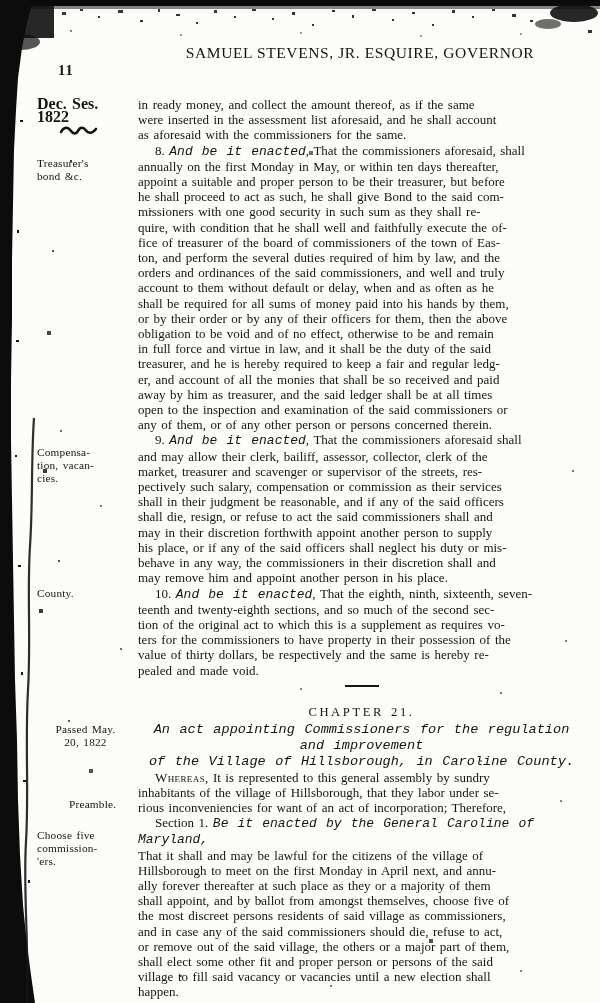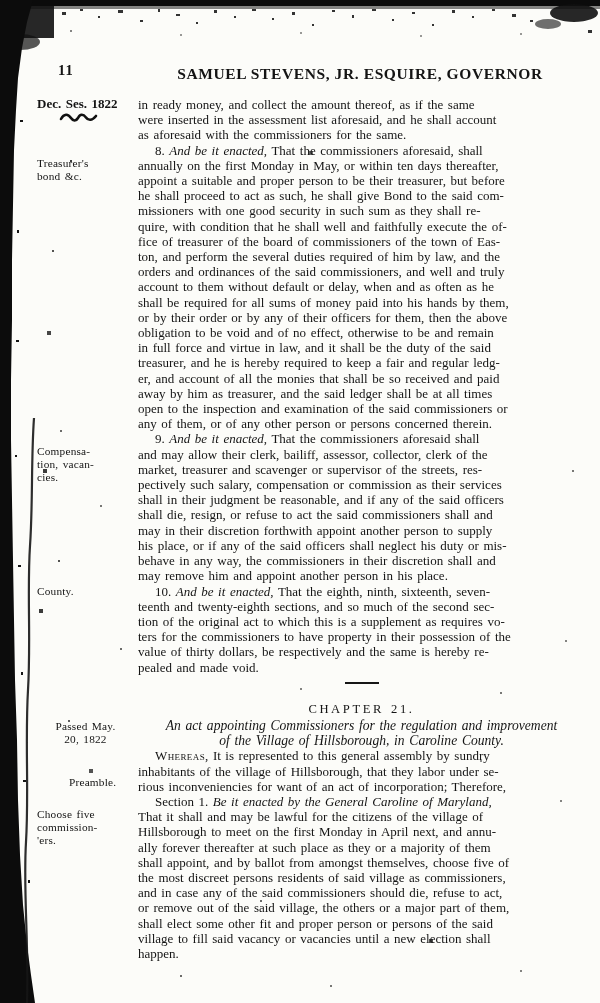--- a/index.html
+++ b/index.html
@@ -26,47 +26,47 @@
       330px 985px 0 0 rgba(10,10,10,.55), 520px 970px 0 0 rgba(10,10,10,.5),
       565px 640px 0 0 rgba(10,10,10,.5), 572px 470px 0 0 rgba(10,10,10,.55),
       150px 210px 0 0 rgba(10,10,10,.45), 310px 152px 0 1px rgba(10,10,10,.6);
   }
   
   .page-num {
     position:absolute; left:58px; top:62px; z-index:6;
     font-size:14.5px; font-weight:bold; letter-spacing:1px;
   }
   .running-head {
-    position:absolute; left:140px; width:440px; top:65px; z-index:6;
-    text-align:center; font-size:15.5px; font-weight:bold; letter-spacing:.6px;
+    position:absolute; left:140px; width:440px; top:44px; z-index:6;
+    text-align:center; font-size:15.5px; font-weight:normal; letter-spacing:.6px;
   }
   
   .text-column {
     position:absolute; left:138px; top:97px; width:447px; z-index:6;
     font-size:13px; line-height:15.2px; word-spacing:1.3px;
   }
   .block { position:relative; white-space:pre-line; }
   .block.indent { text-indent:17px; }
-  .block .i  { font-style:italic; }
+  .block .i  { font-style:italic;font-family:Liberation Mono, monospace; }
   .block .sc { font-variant:small-caps; letter-spacing:.4px; }
   .block.chapter-head {
     text-align:center; text-indent:0; letter-spacing:2.6px;
     font-size:12.6px; margin:18px 0 1px;
   }
   .block.chapter-title {
     text-align:center; text-indent:0; font-style:italic; font-size:13.6px;
   }
   .rule { width:34px; height:2px; background:#161616; margin:7px auto 5px; }
   
   .mnote {
     position:absolute; left:-101px; width:97px; text-indent:0;
     font-size:11.3px; line-height:13px; white-space:pre-line;
     font-style:normal; letter-spacing:.2px;
   }
-  .mnote.bold { font-weight:bold; font-size:13px; letter-spacing:0; }
+  .mnote.bold { font-weight:bold; font-size:16px; letter-spacing:0; }
   .mnote svg { display:block; margin:2px 0 0 22px; }
 </style>
 </head>
 <body>
 
 <svg class="edge-svg" width="48" height="1003" viewBox="0 0 48 1003">
   <polygon fill="#0c0c0c" points="0,0 33,0 27,22 22,48 18,78 16,110 14,150 13,205 12,260 12,320 11,380 11,440 12,500 13,560 14,620 15,680 17,740 18,800 20,855 23,905 27,945 31,975 35,1003 0,1003"></polygon>
   <path d="M34,418 C31,460 33,502 30,546 C27,590 31,640 28,690 C25,740 29,792 26,842 C23,892 29,942 27,1003" stroke="#161616" stroke-width="2.2" fill="none" opacity="0.9"></path>
   <g fill="#141414">
     <rect x="20" y="120" width="3" height="2"></rect>

